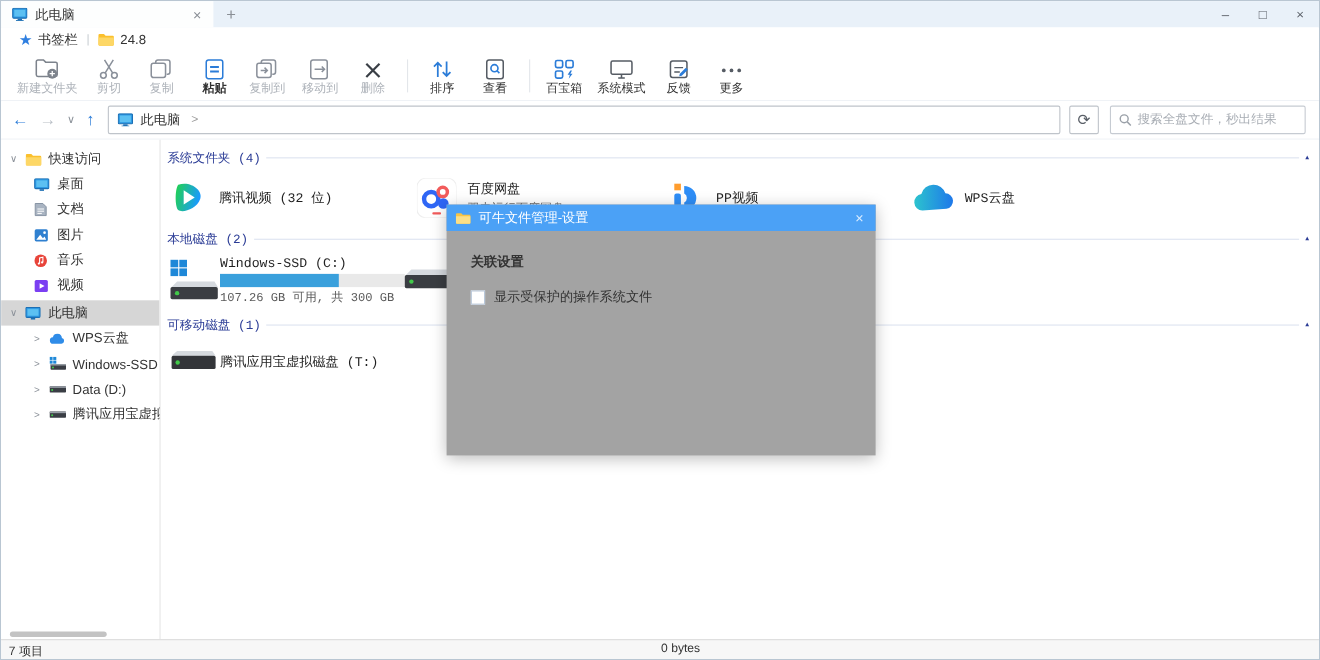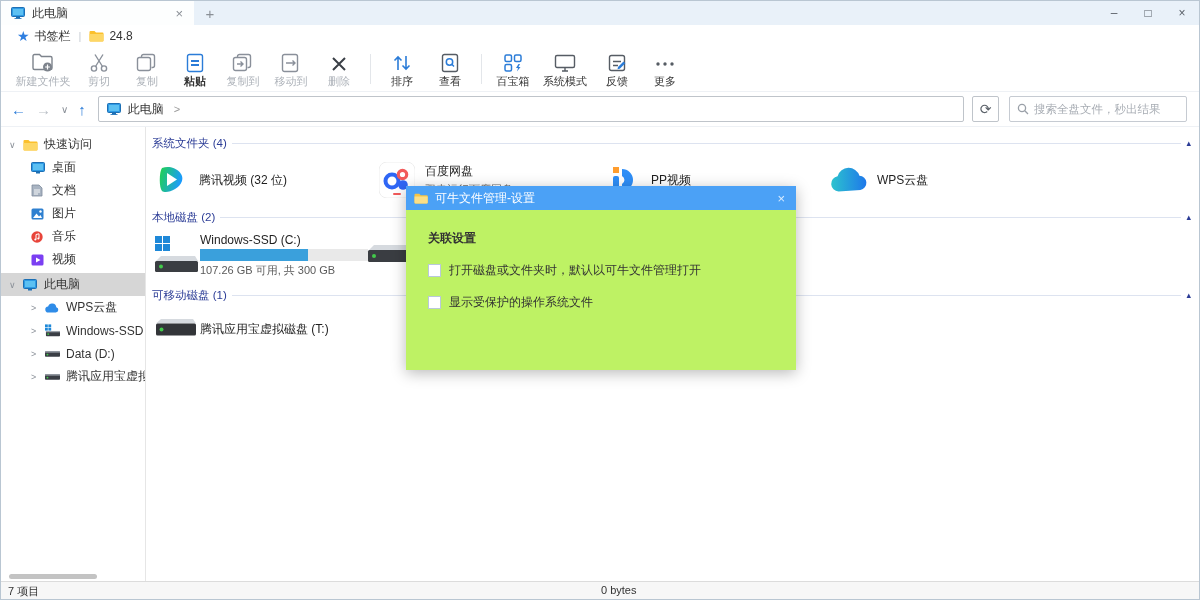--- a/index.html
+++ b/index.html
@@ -49,21 +49,21 @@
   
   .bodywrap { position:absolute; top:126px; left:0; right:0; bottom:18px; display:flex; background:#fff; }
   .sidebar { width:145px; border-right:1px solid #e6e6e6; position:relative; padding-top:6px; overflow:hidden; flex:none; }
   .srow { height:23px; display:flex; align-items:center; font-size:12px; color:#333; white-space:nowrap; padding-left:8px; }
   .srow .schev { width:14px; color:#8a9098; font-size:9px; flex:none; }
   .srow .sic { width:15px; height:14px; margin-right:6px; flex:none; display:flex; align-items:center; }
   .srow.child { padding-left:30px; }
   .srow.sel { background:#d6d6d6; }
   .hscroll { position:absolute; bottom:2px; left:8px; width:88px; height:5px; border-radius:3px; background:#c3c3c3; }
 
-  .main { flex:1; position:relative; padding:6px 8px 0 6px; overflow:hidden; }
+  .main { flex:1; position:relative; padding:6px 8px 0 6px; overflow:hidden;font-family:Liberation Mono, monospace; }
   .sechead { display:flex; align-items:center; height:16px; margin-top:2px; }
   .sechead .stitle { font-size:11.5px; color:#2b3c96; white-space:nowrap; }
   .sechead .sline { flex:1; border-top:1px solid #dde3f0; margin:0 5px; }
   .sechead .sarrow { color:#2b3c96; font-size:9px; line-height:1; }
 
   .appsrow { display:flex; margin:6px 0 6px 0; height:46px;gap:13px; }
   .appitem { width:213px; display:flex; align-items:center; }
   .appitem .appicon { width:38px; height:38px; margin-right:9px; flex:none; display:flex; align-items:center; justify-content:center; }
   .appname { font-size:12px; color:#1f1f1f; }
   .appdesc { font-size:11px; color:#6e6e6e; margin-top:2px; }
@@ -75,21 +75,21 @@
   .dname { font-size:12px; color:#1f1f1f; }
   .dbar { width:168px; height:12px; background:#e9e9e9; }
   .dfill { height:100%; background:#3aa0dc; }
   .dcap { font-size:11px; color:#5a5a5a; }
 
   .remrow { display:flex; margin-top:8px; height:36px; }
   .remitem { display:flex; align-items:center; }
   .remitem .dicon { width:48px; flex:none; display:flex; align-items:center; justify-content:center; }
 
   
-  .dialog { position:absolute; left:405px; top:185px; width:390px; height:184px; background:#bef264; box-shadow:0 3px 14px rgba(0,0,0,.28); z-index:10; }
+  .dialog { position:absolute; left:405px; top:185px; width:390px; height:228px; background:#a3a3a3; box-shadow:0 3px 14px rgba(0,0,0,.28); z-index:10; }
   .dtitle { height:24px; background:#4ba1f6; display:flex; align-items:center; padding:0 8px; }
   .dtitle .dic { margin-right:7px; display:flex; }
   .dtitle .dtext { color:#fff; font-size:12px; flex:1; }
   .dtitle .dclose { color:#d9ecff; font-size:13px; padding:0 3px; }
   .dbody { padding:20px 22px 0 22px; }
   .dsection { font-size:12px; font-weight:bold; color:#333; }
   .dopt { display:flex; align-items:center; margin-top:15px; }
   .cb { width:13px; height:13px; border:1px solid #b9c8da; background:#fff; margin-right:8px; flex:none; }
   .doptlbl { font-size:12px; color:#333; }
 
@@ -568,24 +568,20 @@
             <path d="M0.5 3.6 h13.2 v5.9 a1 1 0 0 1 -1 1 h-11.2 a1 1 0 0 1 -1 -1 z" fill="#fbdf87"></path>
           </svg>
       </span>
       <span class="dtext">可牛文件管理-设置</span>
       <span class="dclose">×</span>
     </div>
     <div class="dbody">
       <div class="dsection">关联设置</div>
       <div class="dopt">
         <span class="cb"></span>
-        <span class="doptlbl">打开磁盘或文件夹时，默认以可牛文件管理打开</span>
-      </div>
-      <div class="dopt">
-        <span class="cb"></span>
         <span class="doptlbl">显示受保护的操作系统文件</span>
       </div>
     </div>
   </div>
 
   <div class="statusbar">
     <span class="st-items">7 项目</span>
     <span class="st-size">0 bytes</span>
   </div>
 

